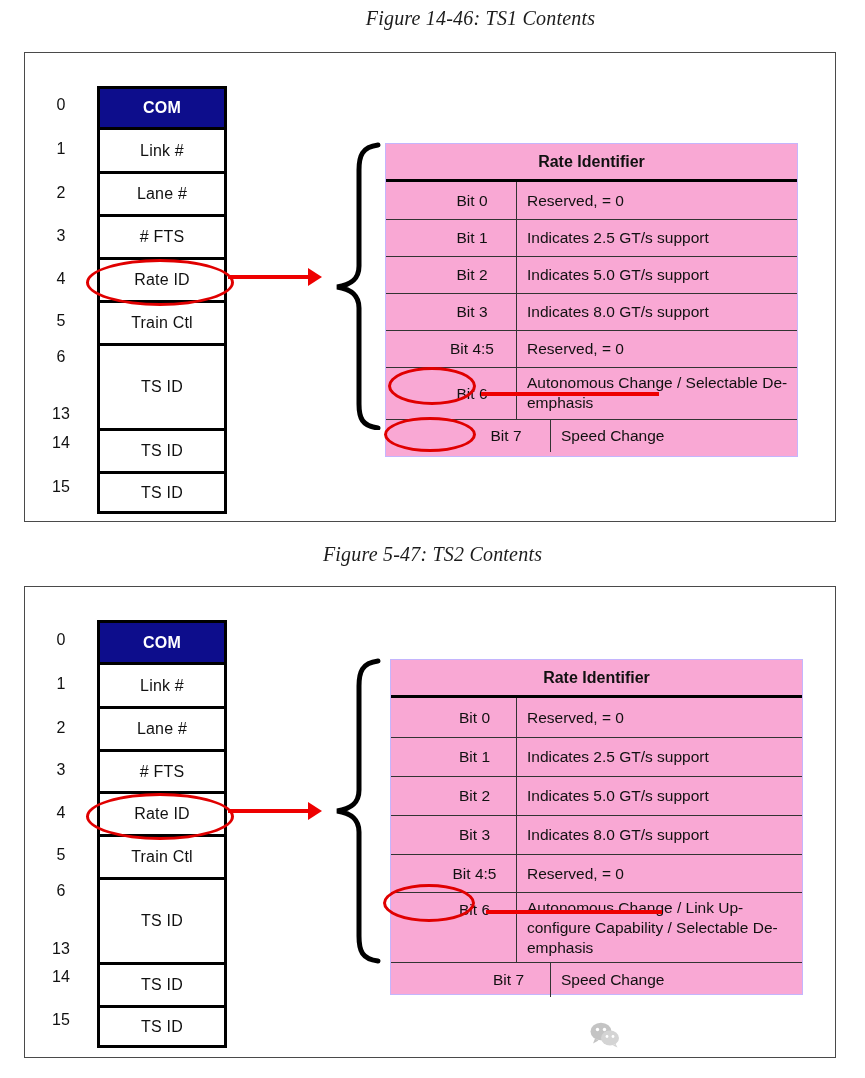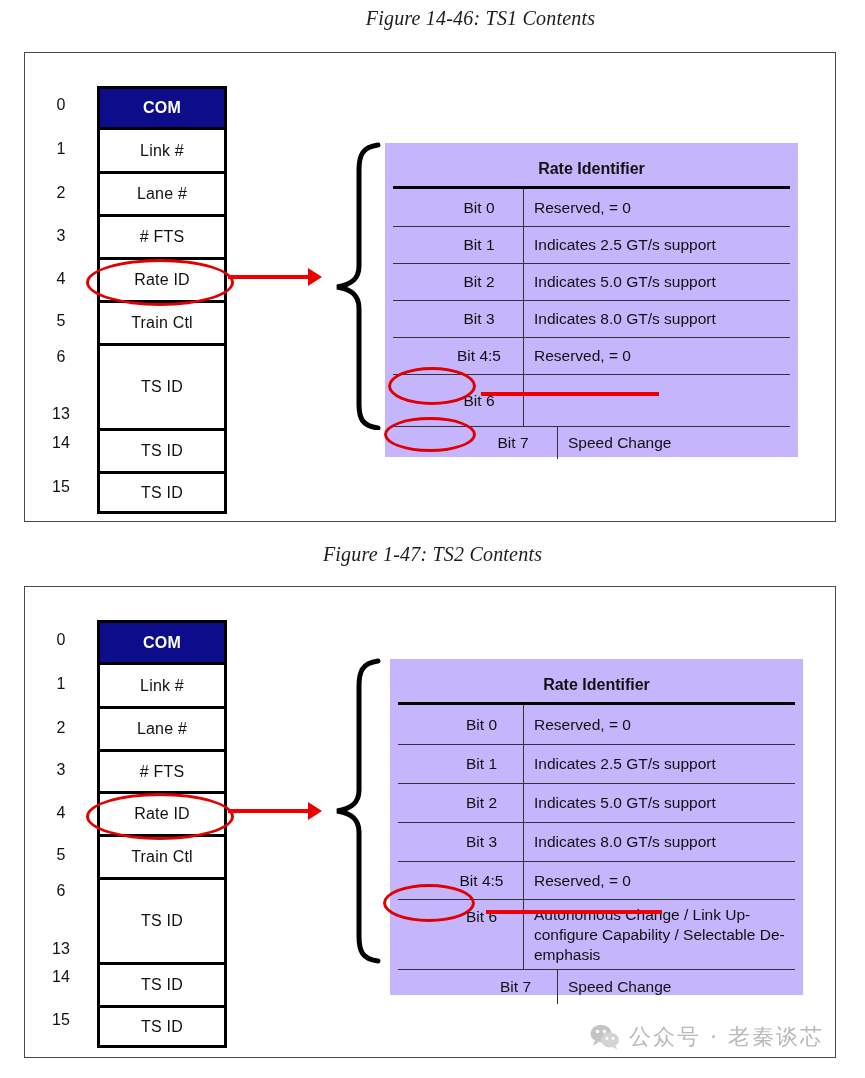--- a/index.html
+++ b/index.html
@@ -91,22 +91,22 @@
     border-left: 14px solid #ee0000;
   }
 
   
   .brace { position: absolute; }
 
   
   .ri-table {
     position: absolute;
     box-sizing: border-box;
-    border: 8px solid #c4b5fd;
-    background: #c4b5fd;
+    border: 1px solid #c4b5fd;
+    background: #f9a8d4;
   }
   .ri-head {
     box-sizing: border-box;
     border-bottom: 3px solid #000000;
     text-align: center;
     font-weight: bold;
     font-size: 16px;
     color: #111111;
     display: flex;
     align-items: center;
@@ -215,33 +215,34 @@
   <div class="ri-row" style="height:37px;">
     <div class="ri-bit" style="width:89px;">Bit 3</div>
     <div class="ri-desc" style="width:318px;">Indicates 8.0 GT/s support</div>
   </div>
   <div class="ri-row" style="height:37px;">
     <div class="ri-bit" style="width:89px;">Bit 4:5</div>
     <div class="ri-desc" style="width:318px;">Reserved, = 0</div>
   </div>
   <div class="ri-row" style="height:52px;">
     <div class="ri-bit" style="width:89px;">Bit 6</div>
+    <div class="ri-desc multi" style="width:318px;">Autonomous Change / Selectable De-emphasis</div>
   </div>
   <div class="ri-row last" style="height:32px;">
     <div class="ri-bit" style="width:89px;">Bit 7</div>
     <div class="ri-desc" style="width:318px;">Speed Change</div>
   </div>
 </div>
 
 <div class="ul-red" style="left:481px; top:392px; width:178px;"></div>
 
 <div class="ellipse" style="left:388px; top:367px; width:88px; height:38px;"></div>
 <div class="ellipse" style="left:384px; top:417px; width:92px; height:35px;"></div>
 
-<div class="fig-caption" style="top:543px;">Figure 1-47: TS2 Contents</div>
+<div class="fig-caption" style="top:543px;">Figure 5-47: TS2 Contents</div>
 
 <div class="fig-frame" style="left:24px; top:586px; width:812px; height:472px;"></div>
 
 <div class="os-index" style="left:43px; top:631px;">0</div>
 <div class="os-index" style="left:43px; top:675px;">1</div>
 <div class="os-index" style="left:43px; top:719px;">2</div>
 <div class="os-index" style="left:43px; top:761px;">3</div>
 <div class="os-index" style="left:43px; top:804px;">4</div>
 <div class="os-index" style="left:43px; top:846px;">5</div>
 <div class="os-index" style="left:43px; top:882px;">6</div>
@@ -311,14 +312,13 @@
   <svg width="30" height="26" viewBox="0 0 30 26">
     <ellipse cx="11" cy="9.5" rx="10.5" ry="8.8" fill="#c4c4c4"></ellipse>
     <path d="M 5 16.5 L 3 21.5 L 8.5 18.5 Z" fill="#c4c4c4"></path>
     <circle cx="7.5" cy="7.5" r="1.7" fill="#ffffff"></circle>
     <circle cx="14.5" cy="7.5" r="1.7" fill="#ffffff"></circle>
     <ellipse cx="20" cy="16" rx="9" ry="7.6" fill="#d4d4d4"></ellipse>
     <path d="M 25.5 21.8 L 27.5 25.5 L 23 23.4 Z" fill="#d4d4d4"></path>
     <circle cx="17" cy="14.5" r="1.4" fill="#ffffff"></circle>
     <circle cx="23" cy="14.5" r="1.4" fill="#ffffff"></circle>
   </svg>
-  <span>公众号 · 老秦谈芯</span>
 </div>
 
 </body></html>

